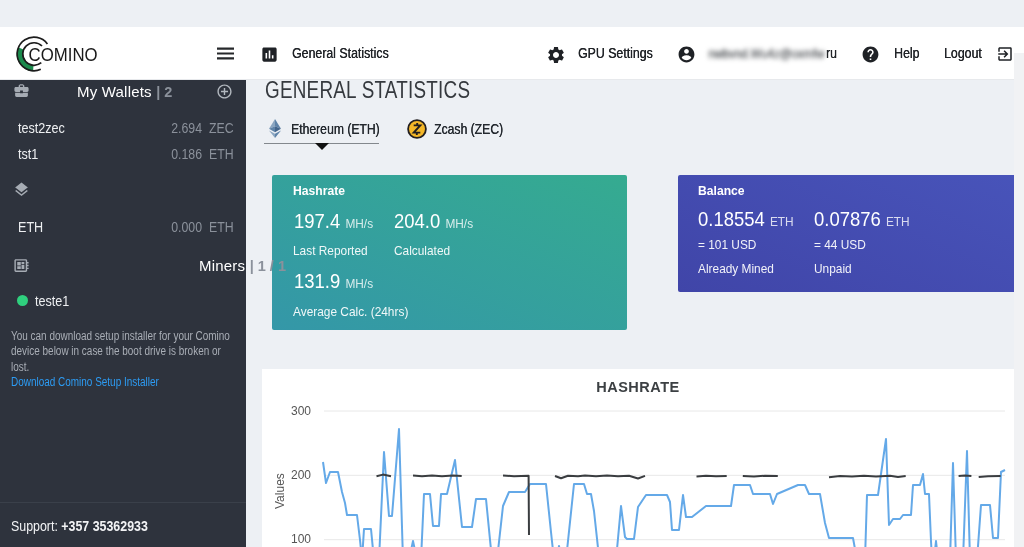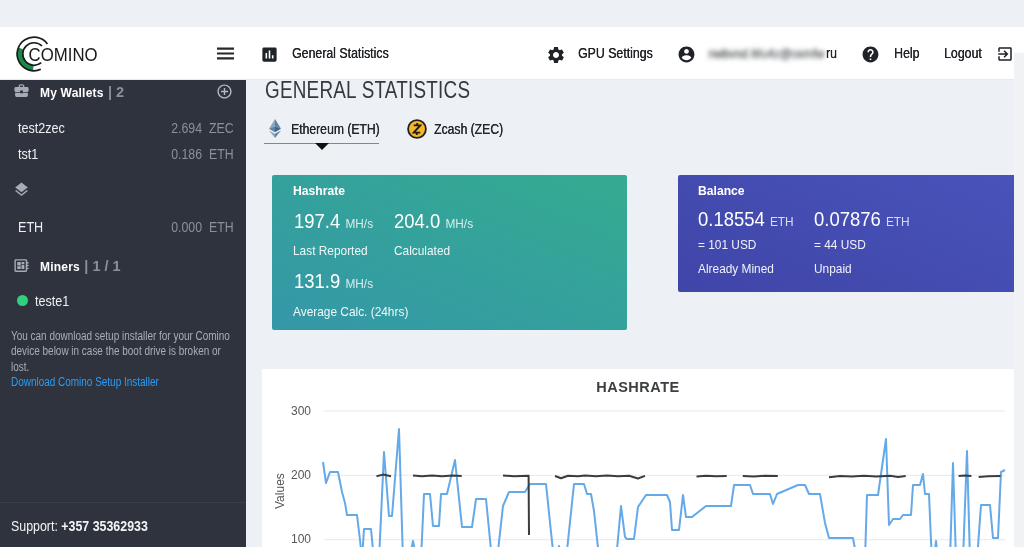--- a/index.html
+++ b/index.html
@@ -7,21 +7,21 @@
   body { position:relative; background:#edf0f4; }
   .abs { position:absolute; }
 
   
   #topbar { position:absolute; left:0; top:0; width:1024px; height:53px; background:#ffffff; border-bottom:1px solid #e7e9ec; z-index:5;margin-top:27px; }
   .tbtext { position:absolute; top:0; height:53px; line-height:53px; font-size:14px; font-weight:500; color:#212428; white-space:nowrap; transform:scaleX(0.88); transform-origin:0 50%; text-shadow:0.3px 0 0 currentColor; }
 
   
   #sidebar { position:absolute; left:0; top:53px; width:246px; height:494px; background:#2e333d; z-index:4; }
   .srow { position:absolute; left:0; width:246px; }
-  .slabel { font-weight:bold; color:#ffffff; font-size:12px; letter-spacing:0.2px; }
+  .slabel { font-weight:normal; color:#ffffff; font-size:15px; letter-spacing:0.2px;margin-left:37px; }
   .scount { font-weight:bold; color:#8b919b; font-size:14.5px; }
   .sname { color:#eef0f2; font-size:14px; transform:scaleX(0.9); transform-origin:0 0; }
   .sval  { color:#8b919b; font-size:14px; transform:scaleX(0.88); transform-origin:0 0; }
   .svalr { color:#8b919b; font-size:14px; transform:scaleX(0.88); transform-origin:100% 0; }
 
   
   #main { position:absolute; left:246px; top:53px; width:778px; height:494px; background:#edf0f4; }
   #scrollstrip { position:absolute; left:1014px; top:53px; width:10px; height:494px; background:#f1f2f4; z-index:6; }
 
   h1.gs { position:absolute; left:265px; top:77px; font-size:23px; font-weight:500; color:#35393e; letter-spacing:0.3px; transform:scaleX(0.82); transform-origin:0 0; white-space:nowrap; }
@@ -113,21 +113,21 @@
 
   <div class="srow" style="top:166px;">
     <span class="sname" style="position:absolute; left:18px;">ETH</span>
     <span class="svalr" style="position:absolute; right:44px;">0.000</span>
     <span class="sval" style="position:absolute; left:209px;">ETH</span>
   </div>
 
   <svg class="abs" style="left:13px; top:204px;" width="17" height="17" viewBox="0 0 24 24" fill="#a6acb4">
     <path d="M22 9V7h-2V5c0-1.1-.9-2-2-2H4c-1.1 0-2 .9-2 2v14c0 1.1.9 2 2 2h14c1.1 0 2-.9 2-2v-2h2v-2h-2v-2h2v-2h-2V9h2zm-4 10H4V5h14v14zM6 13h5v4H6zm6-6h4v3h-4zM6 7h5v5H6zm6 4h4v6h-4z"></path>
   </svg>
-  <div class="srow" style="left:40px; top:204px;"><span class="slabel">Miners</span> <span class="scount">| 1 / 1</span></div>
+  <div class="srow" style="left:40px; top:204px;text-align:right;"><span class="slabel">Miners</span> <span class="scount">| 1 / 1</span></div>
 
   <div class="srow" style="top:240px;">
     <span class="abs" style="left:17px; top:2px; width:11px; height:11px; border-radius:50%; background:#2fd07e;"></span>
     <span class="sname" style="position:absolute; left:35px;">teste1</span>
   </div>
 
   <div class="abs" style="left:11px; top:276px; width:268px; font-size:12px; line-height:15.4px; color:#a9aeb6; transform:scaleX(0.83); transform-origin:0 0;">You can download setup installer for your Comino device below in case the boot drive is broken or lost.</div>
   <div class="abs" style="left:11px; top:322px; font-size:12px; color:#2d9cf4; transform:scaleX(0.83); transform-origin:0 0; white-space:nowrap;">Download Comino Setup Installer</div>
 
   <div class="abs" style="left:0; top:449px; width:246px; height:1px; background:#3a404a;"></div>

